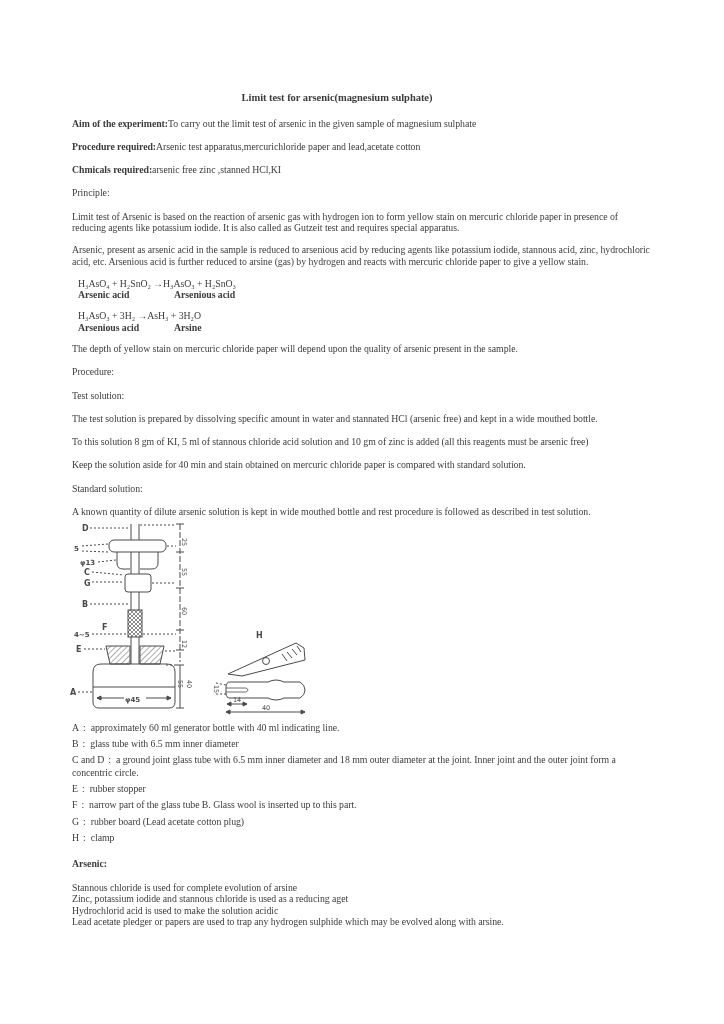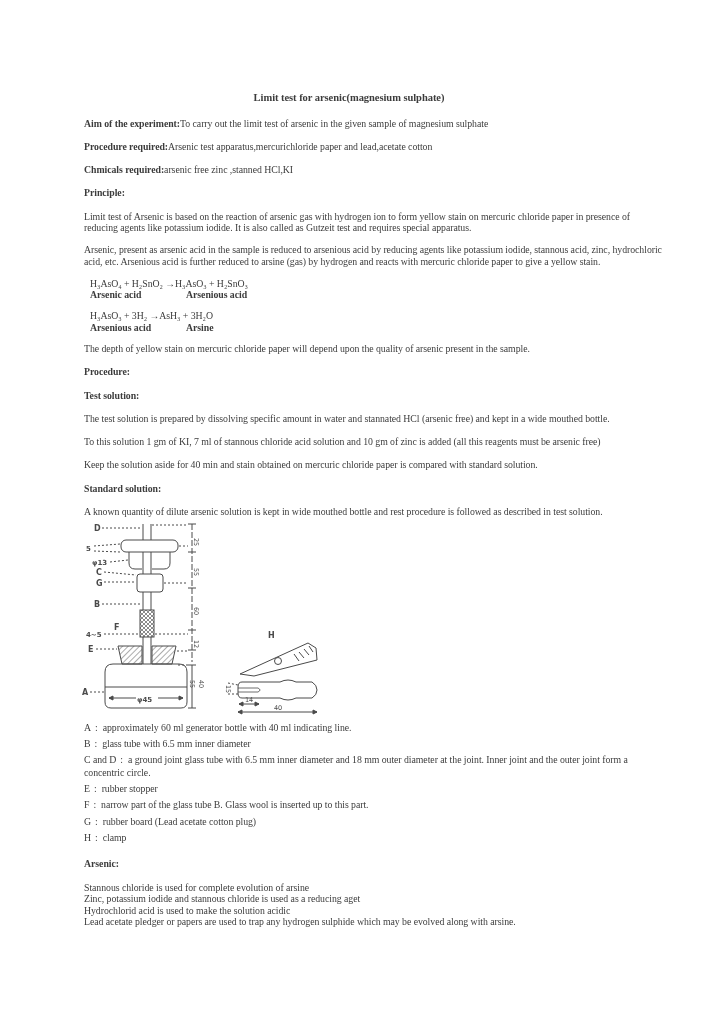--- a/index.html
+++ b/index.html
@@ -7,26 +7,26 @@
     position:relative;
     width:724px;height:1024px;
     background:#ffffff;
     overflow:hidden;
     font-family:"Liberation Serif","DejaVu Serif",serif;
     color:#3c3c3c;
     font-size:9.8px;
     line-height:1.2;
     letter-spacing:-0.05px;
   }
-  .content{position:absolute;left:84px;top:92px;width:580px;}
+  .content{position:absolute;left:72px;top:92px;width:580px;}
   .doc-title{font-weight:bold;text-align:center;margin:0 50px 13px 0;font-size:10.5px;}
   .line{margin:0 0 11.5px 0;}
   .b{font-weight:bold;}
   .para{margin:0 0 10px 0;}
-  .heading{font-weight:bold;margin:0 0 11.5px 0;}
+  .heading{font-weight:normal;margin:0 0 11.5px 0;}
   .eq-block{margin:0 0 9px 6px;}
   .eq-formula{white-space:pre;}
   .eq-labels span{display:inline-block;font-weight:bold;}
   .eq-l1{width:96px;}
   .note{margin:4px 0 12px 0;}
   .std-para{margin:0 0 4px 0;}
   .diagram-wrap{margin:2px 0 6px -2px;height:194px;}
   .apparatus-list{margin:0 0 0 0;}
   .apparatus-item{margin:0 0 3.5px 0;line-height:1.3;}
   .apparatus-item .sep{padding:0 5px 0 4px;}
@@ -62,21 +62,21 @@
       <div class="eq-formula">H₃AsO₃ + 3H₂ →AsH₃ + 3H₂O</div>
       <div class="eq-labels"><span class="eq-l1">Arsenious acid</span><span>Arsine</span></div>
     </div>
 
     <p class="note">The depth of yellow stain on mercuric chloride paper will depend upon the quality of arsenic present in the sample.</p>
 
     <p class="heading">Procedure:</p>
     <p class="heading">Test solution:</p>
 
     <p class="line">The test solution is prepared by dissolving specific amount in water and stannated HCl (arsenic free) and kept in a wide mouthed bottle.</p>
-    <p class="line">To this solution 1 gm of KI, 7 ml of stannous chloride acid solution and 10 gm of zinc is added (all this reagents must be arsenic free)</p>
+    <p class="line">To this solution 8 gm of KI, 5 ml of stannous chloride acid solution and 10 gm of zinc is added (all this reagents must be arsenic free)</p>
     <p class="line">Keep the solution aside for 40 min and stain obtained on mercuric chloride paper is compared with standard solution.</p>
 
     <p class="heading">Standard solution:</p>
     <p class="std-para">A known quantity of dilute arsenic solution is kept in wide mouthed bottle and rest procedure is followed as described in test solution.</p>
 
     <div class="diagram-wrap">
       <svg width="262" height="194" viewBox="0 0 262 194">
         <defs>
           <pattern id="hatch" width="4" height="4" patternTransform="rotate(45)" patternUnits="userSpaceOnUse">
             <line x1="0" y1="0" x2="0" y2="4" stroke="#5a5a5a" stroke-width="1"></line>

